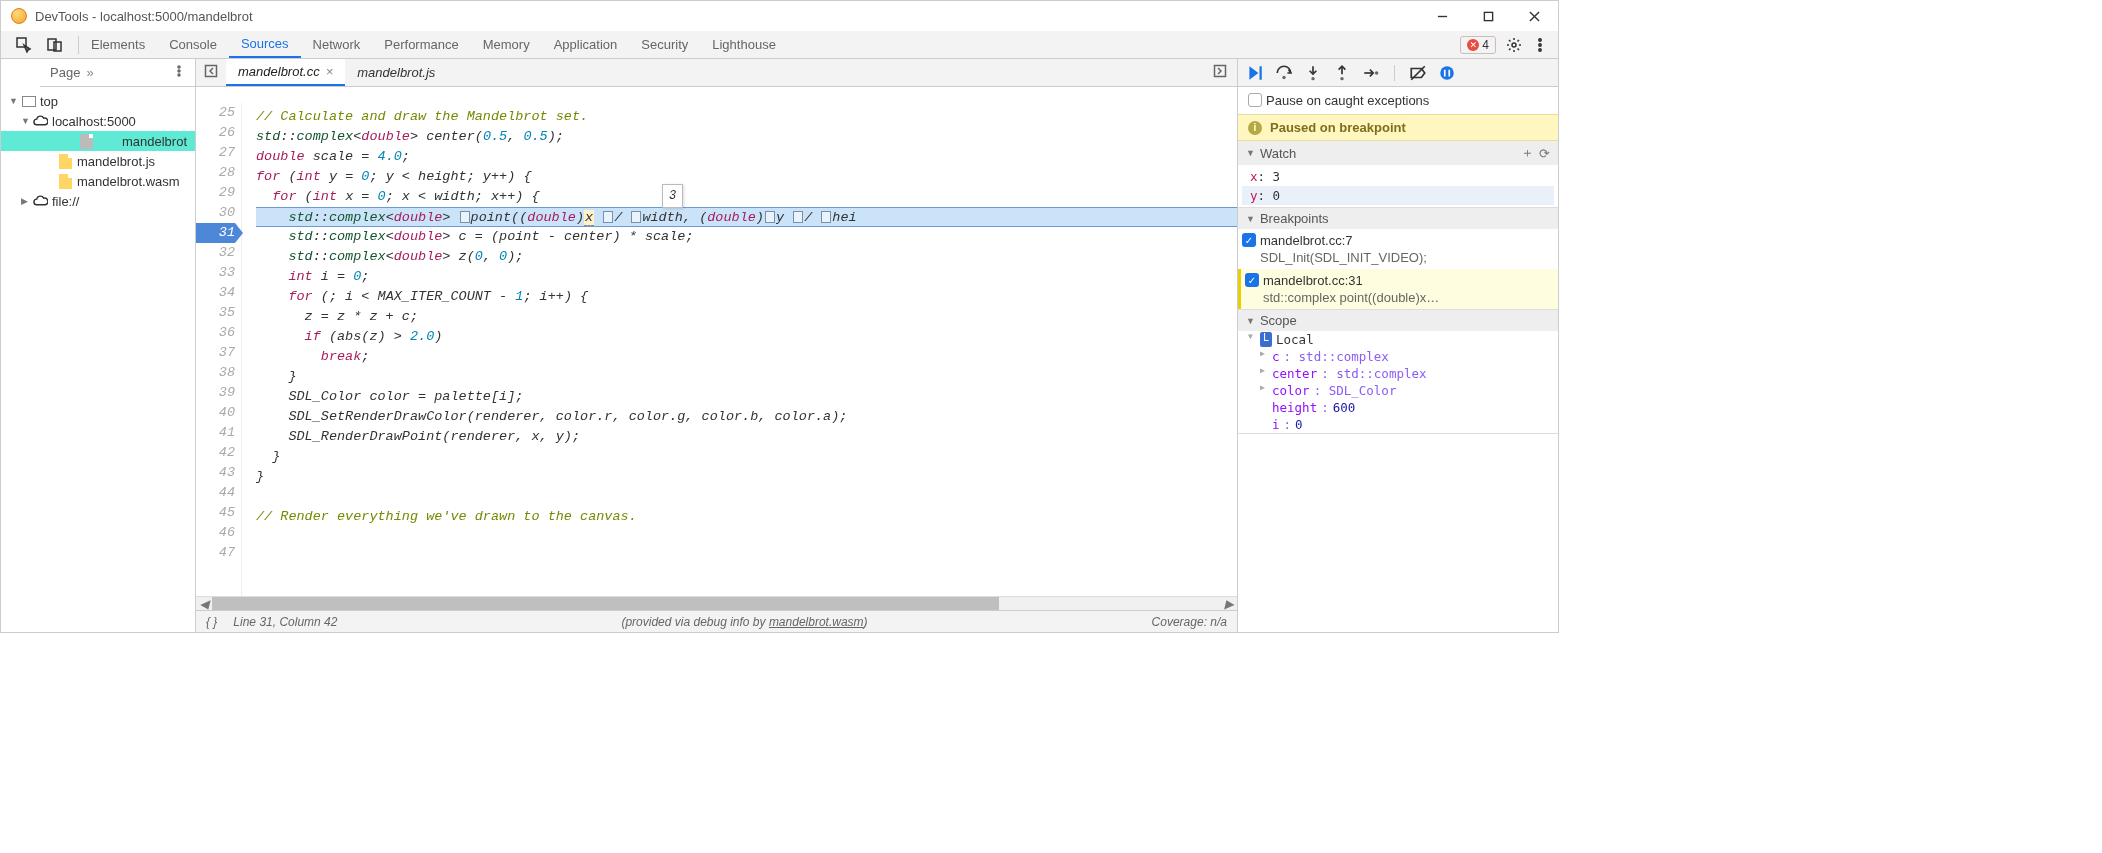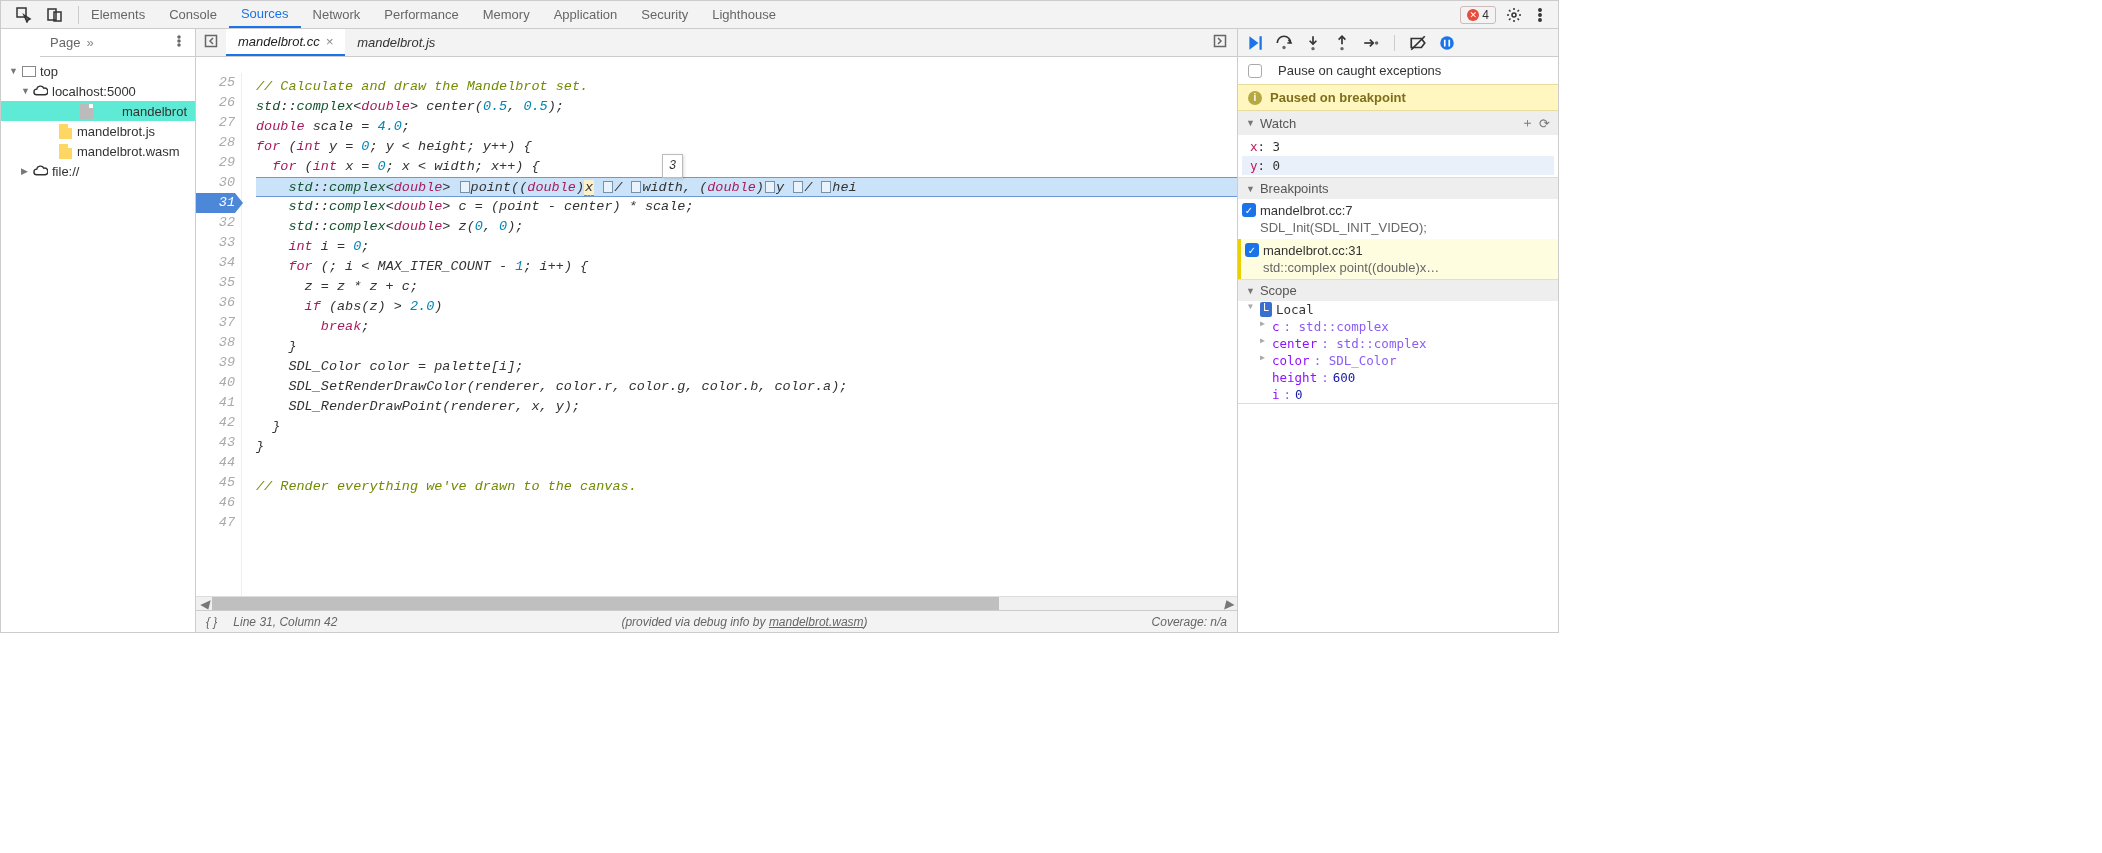--- a/index.html
+++ b/index.html
@@ -80,21 +80,21 @@
 
 .statusbar { height: 22px; border-top: 1px solid #ccc; display: flex; align-items: center; padding: 0 10px; font-size: 12px; color: #666; gap: 16px; background:#f3f3f3;}
 .statusbar .mid { flex: 1; text-align:center; }
 .statusbar .link { text-decoration: underline; }
 
 
 .dbg { width: 320px; display: flex; flex-direction: column; font-size: 13px; }
 .dbg-tools { height: 28px; display: flex; align-items: center; gap: 11px; padding: 0 8px; border-bottom: 1px solid #ccc; background:#f3f3f3;}
 .dbg-tools .dicon { width:18px; height:18px; cursor:pointer; display:flex; align-items:center; justify-content:center; }
 .dbg-tools .sep { width:1px; height:16px; background:#ccc; margin:0 3px;}
-.dbg-pause-except { padding: 6px 10px; display:flex; align-items:flex-end; gap:16px;}
+.dbg-pause-except { padding: 6px 10px; display:flex; align-items:flex-start; gap:4px;}
 .dbg-pause-except .cbx { width:14px; height:14px; border:1px solid #aaa; border-radius:3px; }
 .paused-bar { background:#fff7bf; border-top:1px solid #e8dd9d; border-bottom:1px solid #e8dd9d; padding:5px 10px; display:flex; align-items:center; gap:8px; font-weight:bold; color:#7e6f1e;}
 .paused-bar .info-ic { width:14px; height:14px; border-radius:50%; background:#b7a941; color:#fff; font-size:10px; display:flex; align-items:center; justify-content:center;}
 
 .section { border-bottom:1px solid #ddd; }
 .sec-head { background:#eee; padding:3px 8px; display:flex; align-items:center; gap:5px; color:#555;}
 .sec-head .caret { font-size:9px; color:#777;}
 .sec-head .grow { flex:1; }
 .sec-head .sicon { cursor:pointer; color:#777; }
 .sec-body { padding: 2px 4px; font-family: Consolas, monospace; font-size:12.5px; }
@@ -112,20 +112,41 @@
 .scope-row .val { color:#8b5cf6;}
 .scope-row .num { color:#1a1aa6;}
 
 svg { stroke: currentColor; fill: none; stroke-width: 1.5; }
 </style>
 </head>
 <body>
 
 <div class="window">
 
+  <div class="titlebar">
+    <div class="appicon"></div>
+    <div class="title">DevTools - localhost:5000/mandelbrot</div>
+    <div class="winbtns">
+      <div class="winbtn">
+          <svg viewBox="0 0 12 12">
+            <path d="M1 6h10"></path>
+          </svg>
+        </div>
+      <div class="winbtn">
+          <svg viewBox="0 0 12 12">
+            <rect x="1.5" y="1.5" width="9" height="9"></rect>
+          </svg>
+        </div>
+      <div class="winbtn">
+          <svg viewBox="0 0 12 12">
+            <path d="M1 1l10 10M11 1L1 11"></path>
+          </svg>
+        </div>
+    </div>
+  </div>
 
   <div class="tabsbar">
     <div class="left-icons">
       <div class="ticon">
           <svg viewBox="0 0 16 16">
             <rect x="1" y="1" width="9" height="9"></rect>
             <path d="M8 8l6 4-2 1-1 2z" fill="#666"></path>
           </svg>
         </div>
       <div class="ticon">

